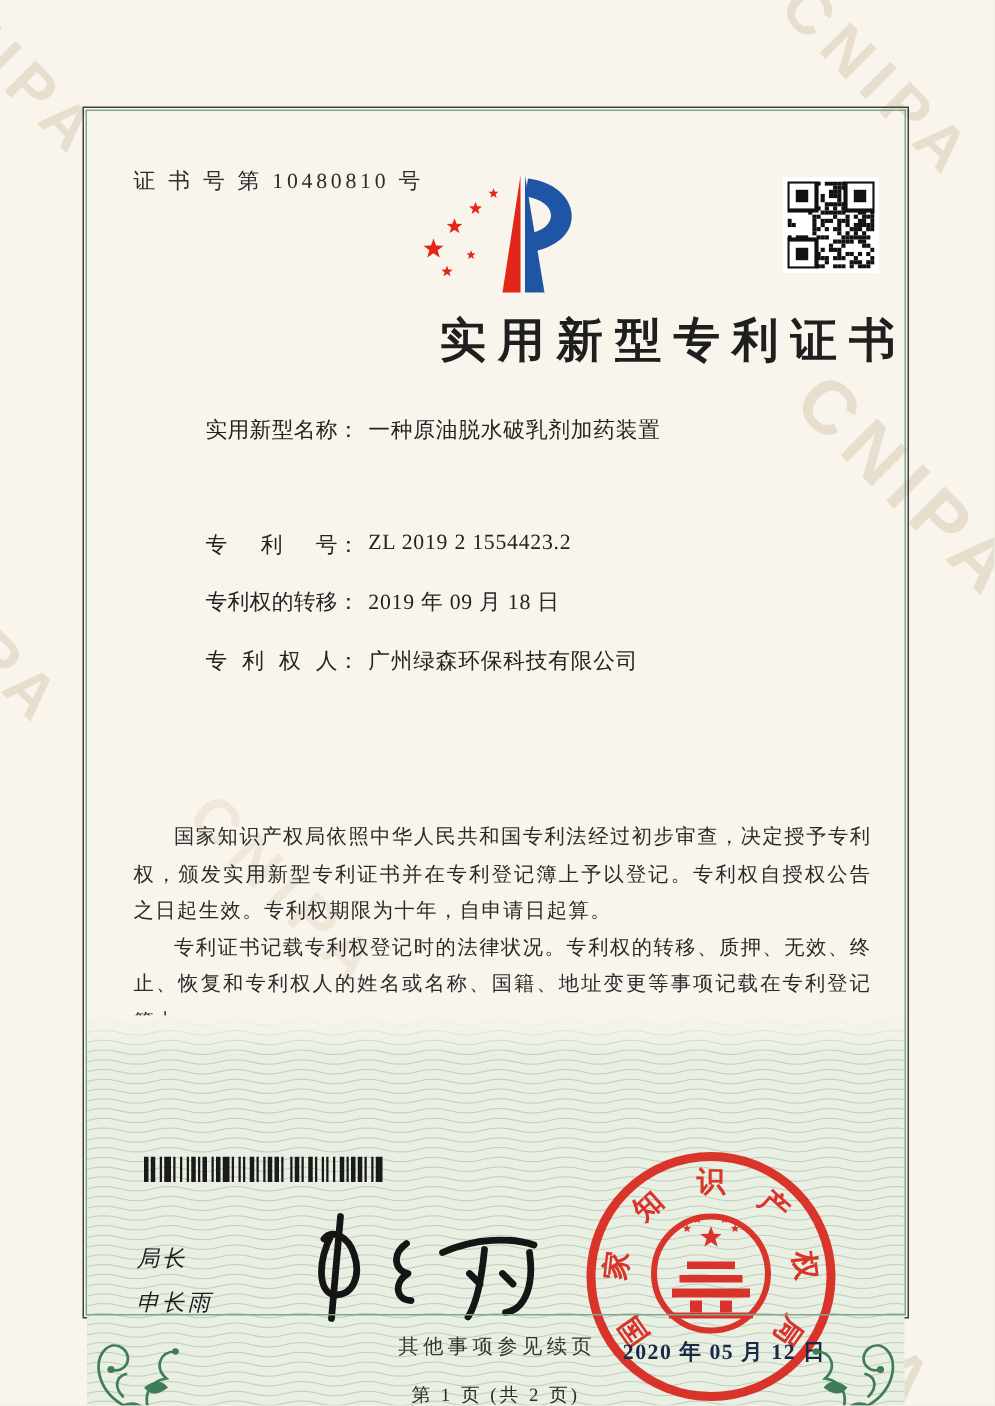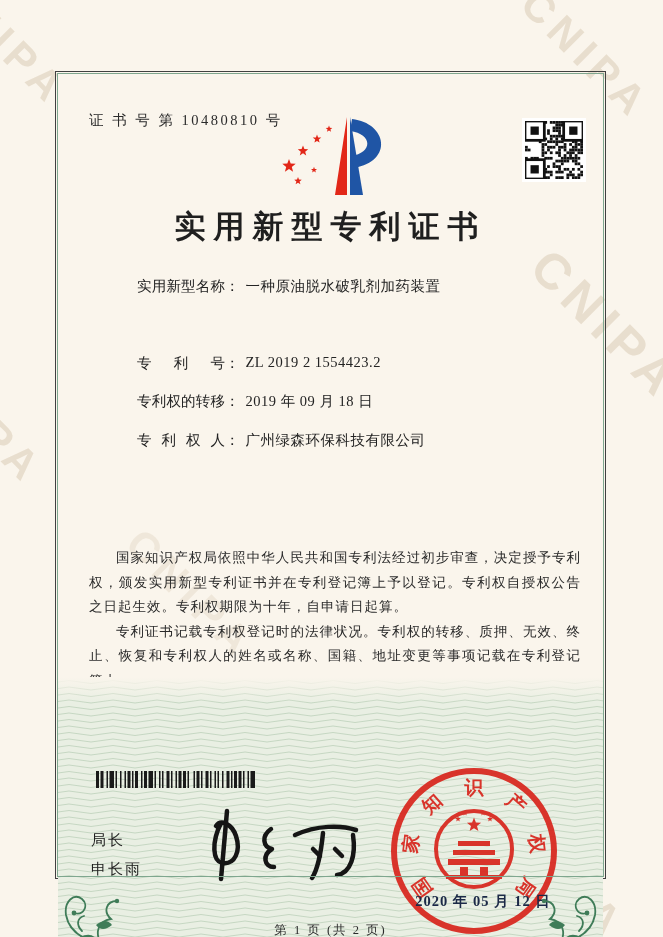--- a/index.html
+++ b/index.html
@@ -7,37 +7,37 @@
   .page{position:relative;width:663px;height:937px;margin:0 auto;background:#faf5ec;overflow:hidden;}
   .wm{position:absolute;font-family:"Liberation Sans","DejaVu Sans",sans-serif;font-weight:bold;
       font-size:42px;letter-spacing:7px;color:rgba(193,168,135,.30);transform:rotate(45deg);
       transform-origin:left top;white-space:nowrap;pointer-events:none;}
   .wm.big{font-size:50px;}
   .frame{position:absolute;left:55px;top:71px;width:549px;height:806px;border:1px solid #404040;background:transparent;}
   .frame::after{content:"";position:absolute;inset:1px;border:1px solid #7fa78f;pointer-events:none;}
   .cert-no{position:absolute;left:33px;top:39px;font-size:14.5px;letter-spacing:2.5px;color:#2b2b2b;}
   .logo{position:absolute;left:217px;top:32px;}
   .qr{position:absolute;left:466px;top:46px;background:#fff;padding:3px;}
-  .title{position:absolute;left:0;top:134px;width:100%;text-align:center;font-size:31px;font-weight:bold;
+  .title{position:absolute;left:0;top:134px;width:100%;text-align:right;font-size:31px;font-weight:bold;
          letter-spacing:8px;color:#1f1f1f;}
   .frow{position:absolute;left:33px;font-size:14.5px;color:#232323;white-space:nowrap;margin-left:48px;}
   .flabel{display:inline-block;width:88px;text-align:justify;text-align-last:justify;vertical-align:top;}
   .fcolon{display:inline-block;vertical-align:top;margin-right:6px;}
   .fvalue{display:inline-block;vertical-align:top;letter-spacing:.5px;}
   .addr2{margin-left:109px;margin-top:4px;letter-spacing:.5px;}
   .grant2{position:absolute;left:257px;top:0;white-space:nowrap;}
   .body-text{position:absolute;left:33px;top:474px;width:492px;font-size:13.5px;line-height:24.5px;
              color:#2a2a2a;letter-spacing:1px;text-align:justify;}
   .body-text p{margin:0;text-indent:2em;}
   .band{position:absolute;left:2px;top:605px;width:545px;height:270px;background:#e9efe3;overflow:hidden;}
   .band .fade{position:absolute;left:0;top:0;width:100%;height:26px;
               background:linear-gradient(#faf5ec,rgba(250,245,236,0));}
   .barcode{position:absolute;left:38px;top:94px;}
   .director{position:absolute;left:33px;top:148px;font-family:"Liberation Sans","DejaVu Sans",sans-serif;
-            font-size:15px;color:#1d1d1d;line-height:29px;letter-spacing:2px;}
+            font-size:15px;color:#1d1d1d;line-height:29px;letter-spacing:2px;font-style:italic;}
   .signature{position:absolute;left:133px;top:126px;}
   .seal{position:absolute;left:328px;top:86px;}
   .seal-date{position:absolute;left:345px;top:215px;width:160px;text-align:center;font-size:14.5px;
              font-weight:bold;color:#1b2947;letter-spacing:1px;white-space:nowrap;}
   .page-info{position:absolute;left:0;top:245px;width:100%;text-align:center;font-size:12.5px;
              letter-spacing:2px;color:#2b2b2b;}
   .orn{position:absolute;bottom:-2px;}
   .orn.left{left:-2px;}
   .orn.right{right:-2px;transform:scaleX(-1);}
   .footer-note{position:absolute;left:0;top:889px;width:100%;text-align:center;font-size:13.5px;
@@ -403,13 +403,14 @@
         <g fill="#3f7c58">
           <path d="M24,62 q12,-6 18,4 q-14,6 -18,-4"></path>
           <path d="M40,50 q10,-8 16,0 q-10,8 -16,0"></path>
           <circle cx="18" cy="38" r="2.4"></circle>
           <circle cx="61" cy="26" r="2.2"></circle>
         </g>
       </svg>
     </div>
   </div>
 
+  <div class="footer-note">其他事项参见续页</div>
 </div>
 
 </body></html>

